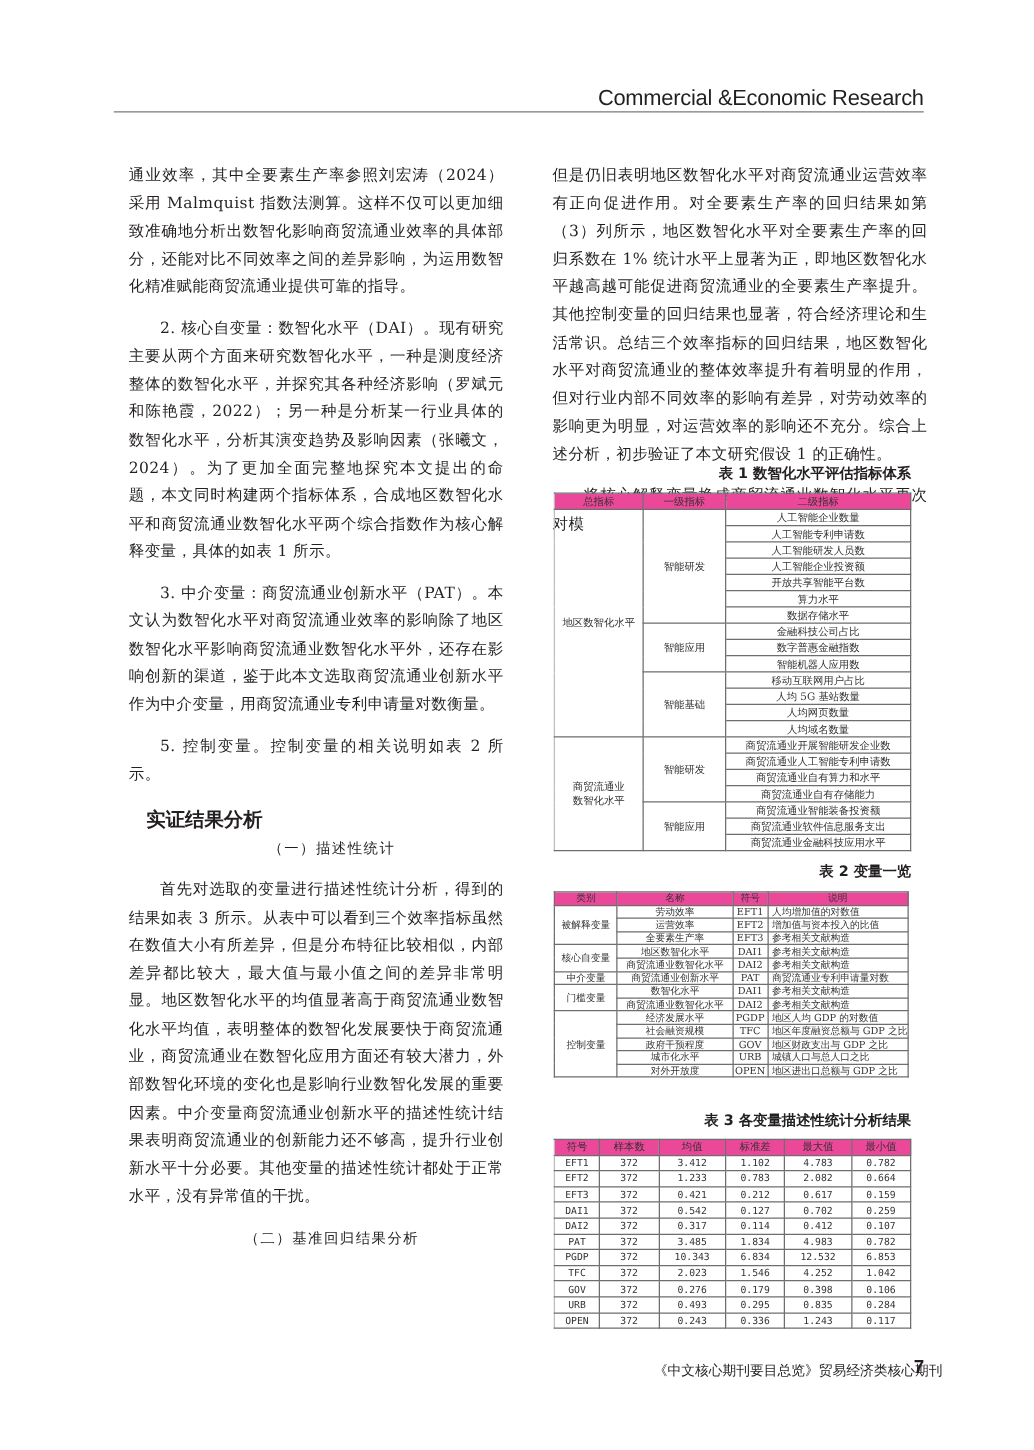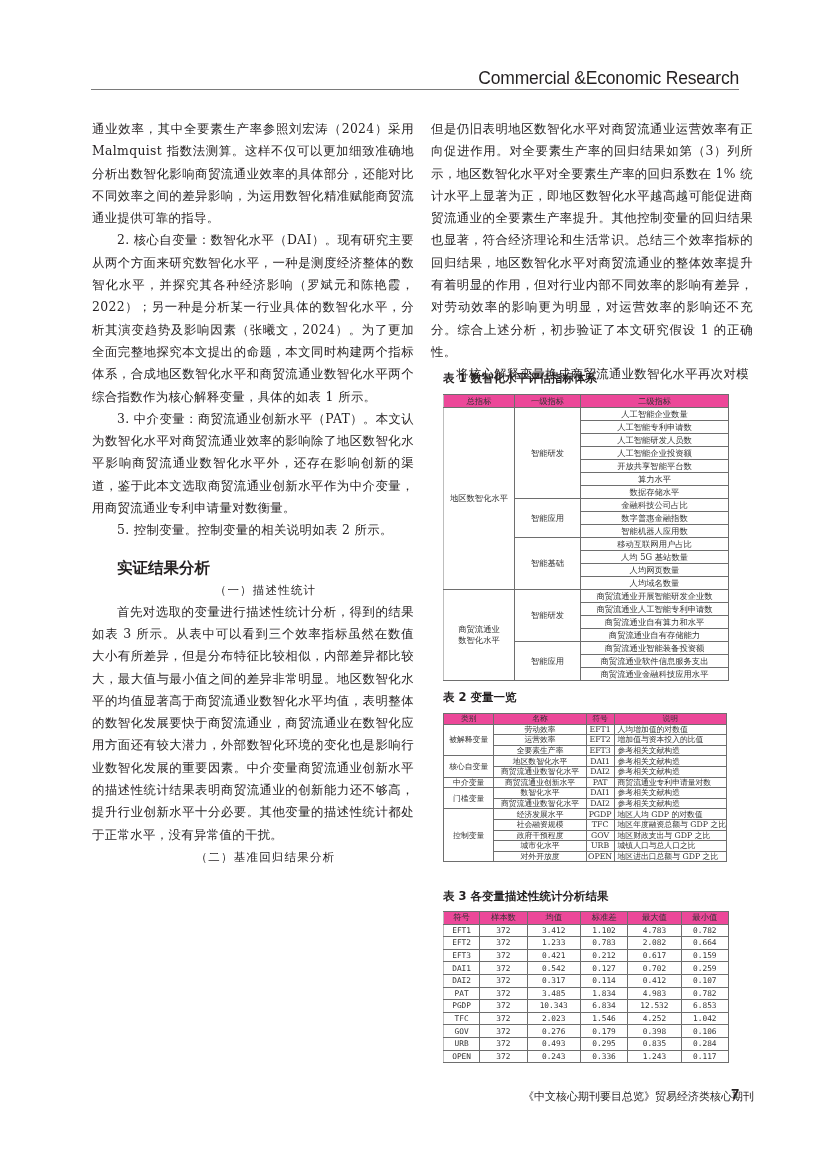--- a/index.html
+++ b/index.html
@@ -5,27 +5,27 @@
   html, body { margin:0; padding:0; background:#ffffff; }
   body { width:827px; height:1160px; position:relative; overflow:hidden;
          font-family:"DejaVu Serif", serif; color:#231f20; }
   .header-title { position:absolute; left:0; top:68px; width:739px; text-align:right;
     font-family:"Liberation Sans", sans-serif; font-size:17.5px; color:#231f20; letter-spacing:-0.2px; }
   .header-rule { position:absolute; left:91px; top:89px; width:648px; height:0; border-top:1.4px solid #7a7a7a; }
 
   .col { position:absolute; top:118px; width:322px; }
   .col.left { left:92px; }
   .col.right { left:431px; }
-  .p { font-size:12.4px; line-height:22.3px; text-align:justify; margin:0; letter-spacing:0.35px; }
+  .p { font-size:12.4px; line-height:22.3px; text-align:justify; margin:11px; letter-spacing:0.35px; }
   .p.indent { text-indent:25px; }
   .sec-title { font-family:"DejaVu Sans", sans-serif; font-weight:bold; font-size:15.5px; margin:15px 0 0 25px; line-height:22px; }
   .sub-title { font-size:11.5px; line-height:22px; margin:0 0 0 25px; letter-spacing:1.2px;text-align:center; }
 
   .caption { position:absolute; font-family:"DejaVu Sans", sans-serif; font-weight:bold;
-    font-size:11.5px; text-align:left; left:443px; width:286px; }
+    font-size:11.5px; text-align:right; left:443px; width:286px; }
 
   table { position:absolute; border-collapse:collapse; font-size:8.3px; color:#333; }
   table td, table th { border:1px solid #6e6e6e; text-align:center; padding:0; font-weight:normal; white-space:nowrap; }
   table th { background:#ec4899; }
   #t1 { left:443px; top:394px; width:286px; }
   #t1 td, #t1 th { height:12px; line-height:11px; }
   #t2 { left:443px; top:713px; width:284px; }
   #t2 td, #t2 th { height:9.6px; line-height:9px; font-size:7.8px; }
   #t2 td.desc { text-align:left; padding-left:3px; }
   #t3 { left:443px; top:911px; width:286px; }

